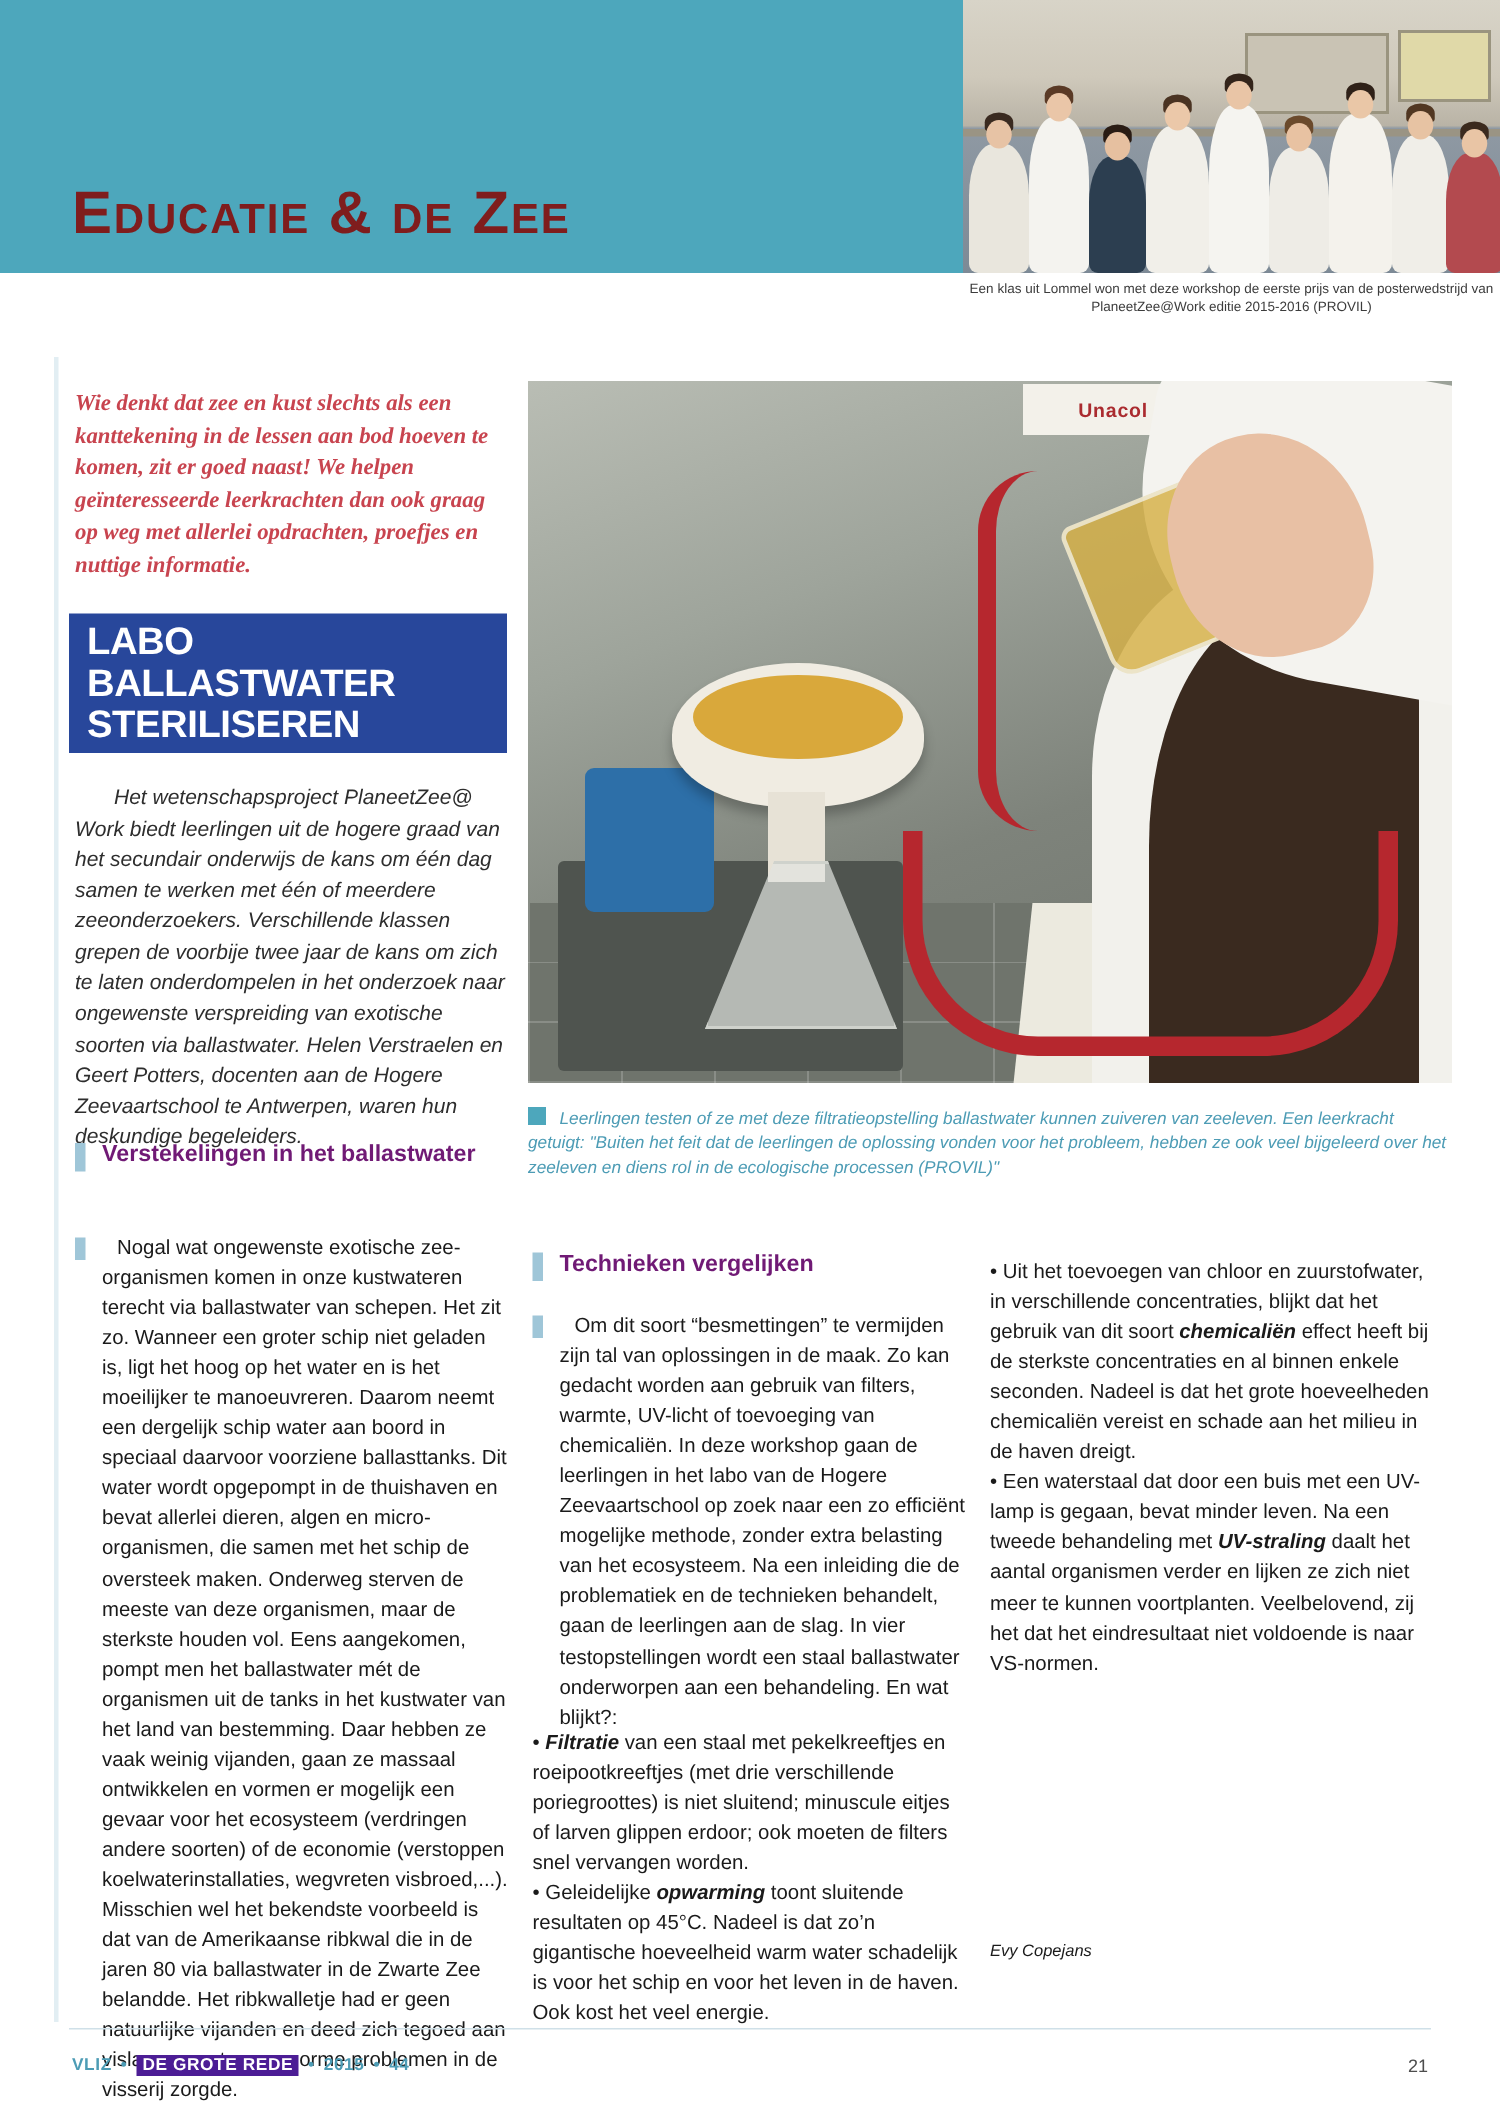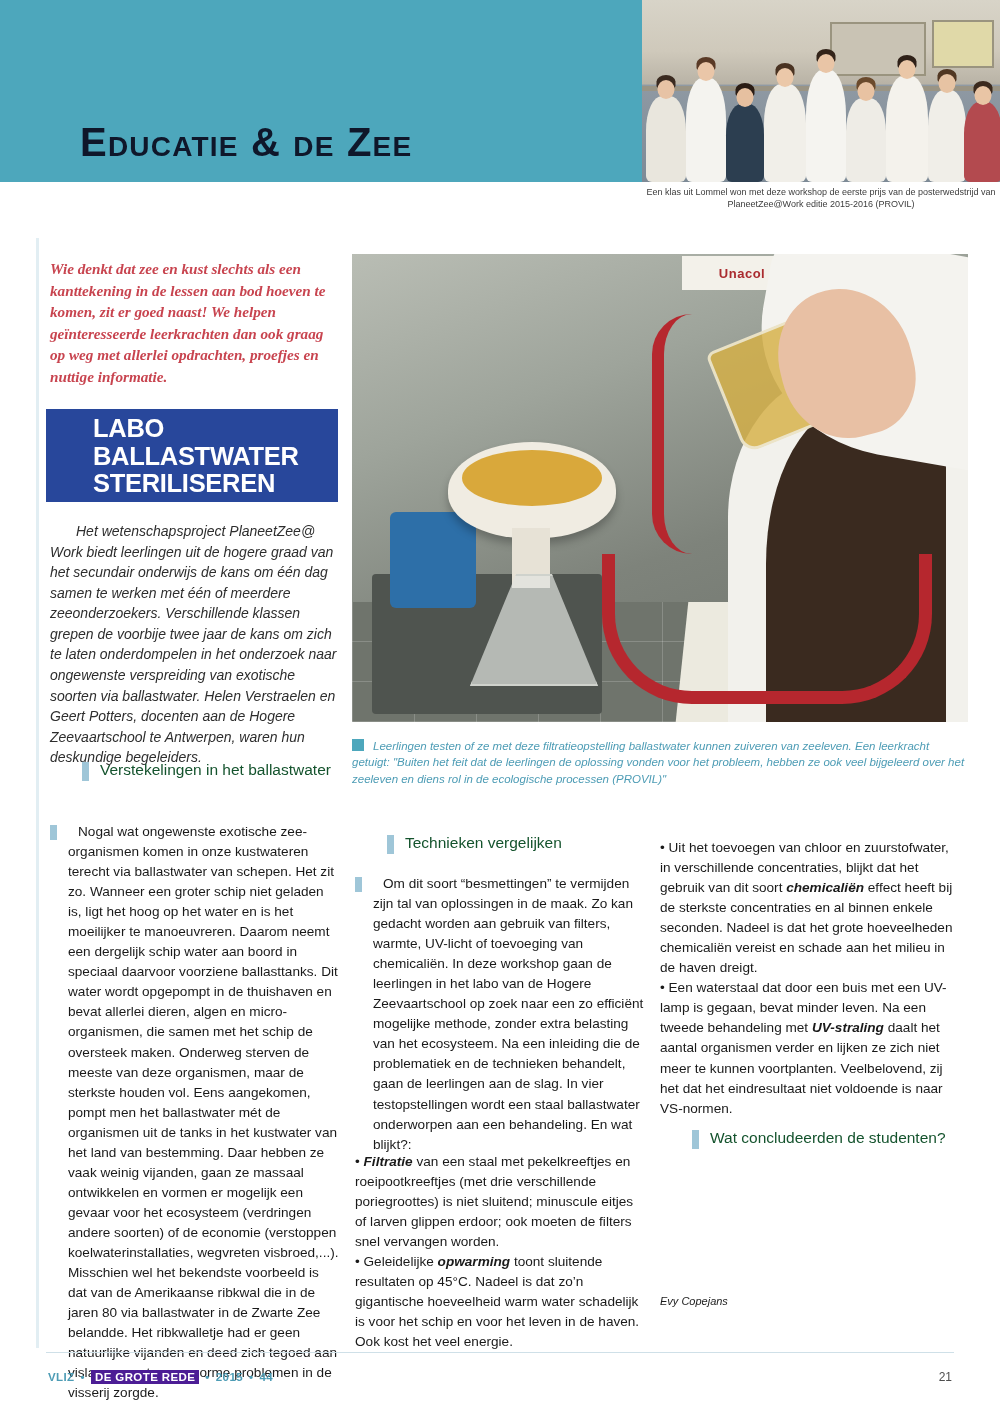--- a/index.html
+++ b/index.html
@@ -12,25 +12,24 @@
   .page { position: relative; width: 1000px; height: 1413px; background: #fff; }
 
   
   .header-band {
     position: absolute; left: 0; top: 0; width: 1000px; height: 182px;
     background: #4da7bc;
   }
   .header-title {
     position: absolute; left: 48px; top: 122px;
     font-family: "Liberation Sans", sans-serif;
-    font-size: 40px; font-weight: bold; color: #0f172a;
+    font-size: 40px; font-weight: bold; color: #7f1d1d;
     letter-spacing: 1.2px;
     font-variant: small-caps;
     line-height: 1;
-    margin-left: 32px;
   }
   .header-photo {
     position: absolute; left: 642px; top: 0; width: 358px; height: 182px;
     overflow: hidden; background: #6f8fa6;
   }
   .header-photo .lab-bg {
     position: absolute; inset: 0;
     background:
       linear-gradient(180deg, #d8d4c8 0%, #cfc9bb 28%, #b9b3a6 46%, #8f99a3 47%, #7d8a96 100%);
   }
@@ -65,30 +64,30 @@
     color: #c8444f; font-style: italic; font-weight: bold;
     font-size: 15.2px; line-height: 1.42; font-family: Liberation Serif, serif;
   }
   .blue-block {
     position: absolute; left: 46px; top: 409px; width: 292px; height: 93px;
     background: #28479b;
   }
   .blue-block .txt {
     position: absolute; left: 12px; top: 6px; right: 8px;
     color: #ffffff; font-weight: bold; font-size: 25.5px;
-    line-height: 1.08; letter-spacing: -0.3px; margin-left: 35px;
+    line-height: 1.08; letter-spacing: -0.3px;
   }
   .intro-italic {
     position: absolute; left: 50px; top: 521px; width: 290px;
     font-style: italic; color: #2d2d2d; font-size: 14px; line-height: 1.47;
     text-indent: 26px;
   }
   .subhead {
-    position: relative; color: #14532d; font-weight: normal;
-    font-size: 15.5px; line-height: 1.25; padding-left: 18px; margin-left: 32px;
+    position: relative; color: #701a75; font-weight: bold;
+    font-size: 15.5px; line-height: 1.25; padding-left: 18px;
   }
   .subhead::before {
     content: ""; position: absolute; left: 0; top: 2px;
     width: 7px; height: 100%; background: #9fc6d8;
   }
   .body-col {
     color: #1a1a1a; font-size: 13.6px; line-height: 1.475; text-align: left;
   }
   .body-col p { margin: 0; }
   .para-mark { position: relative; padding-left: 18px; text-indent: 10px; }
@@ -299,23 +298,20 @@
   <div id="mid-bullets" class="bullets">
     <p>• <em class="bi">Filtratie</em><span> van een staal met pekelkreeftjes en roeipootkreeftjes (met drie verschillende poriegroottes) is niet sluitend; minuscule eitjes of larven glippen erdoor; ook moeten de filters snel vervangen worden.</span></p>
     <p>• <span>Geleidelijke </span><em class="bi">opwarming</em><span> toont sluitende resultaten op 45°C. Nadeel is dat zo’n gigantische hoeveelheid warm water schadelijk is voor het schip en voor het leven in de haven. Ook kost het veel energie.</span></p>
   </div>
 
   <div id="right-body" class="bullets">
     <p>• <span>Uit het toevoegen van chloor en zuurstofwater, in verschillende concentraties, blijkt dat het gebruik van dit soort </span><em class="bi">chemicaliën</em><span> effect heeft bij de sterkste concentraties en al binnen enkele seconden. Nadeel is dat het grote hoeveelheden chemicaliën vereist en schade aan het milieu in de haven dreigt.</span></p>
     <p>• <span>Een waterstaal dat door een buis met een UV-lamp is gegaan, bevat minder leven. Na een tweede behandeling met </span><em class="bi">UV-straling</em><span> daalt het aantal organismen verder en lijken ze zich niet meer te kunnen voortplanten. Veelbelovend, zij het dat het eindresultaat niet voldoende is naar VS-normen.</span></p>
   </div>
 
-  <div id="right-sub">
-    <div class="subhead">Wat concludeerden de studenten?</div>
-  </div>
 
 
   <div id="right-author">Evy Copejans</div>
 
   <div class="footer-rule"></div>
   <div class="footer-left">
     <span>VLIZ</span>
     <span>•</span>
     <span class="hl">DE GROTE REDE</span>
     <span>•</span>

